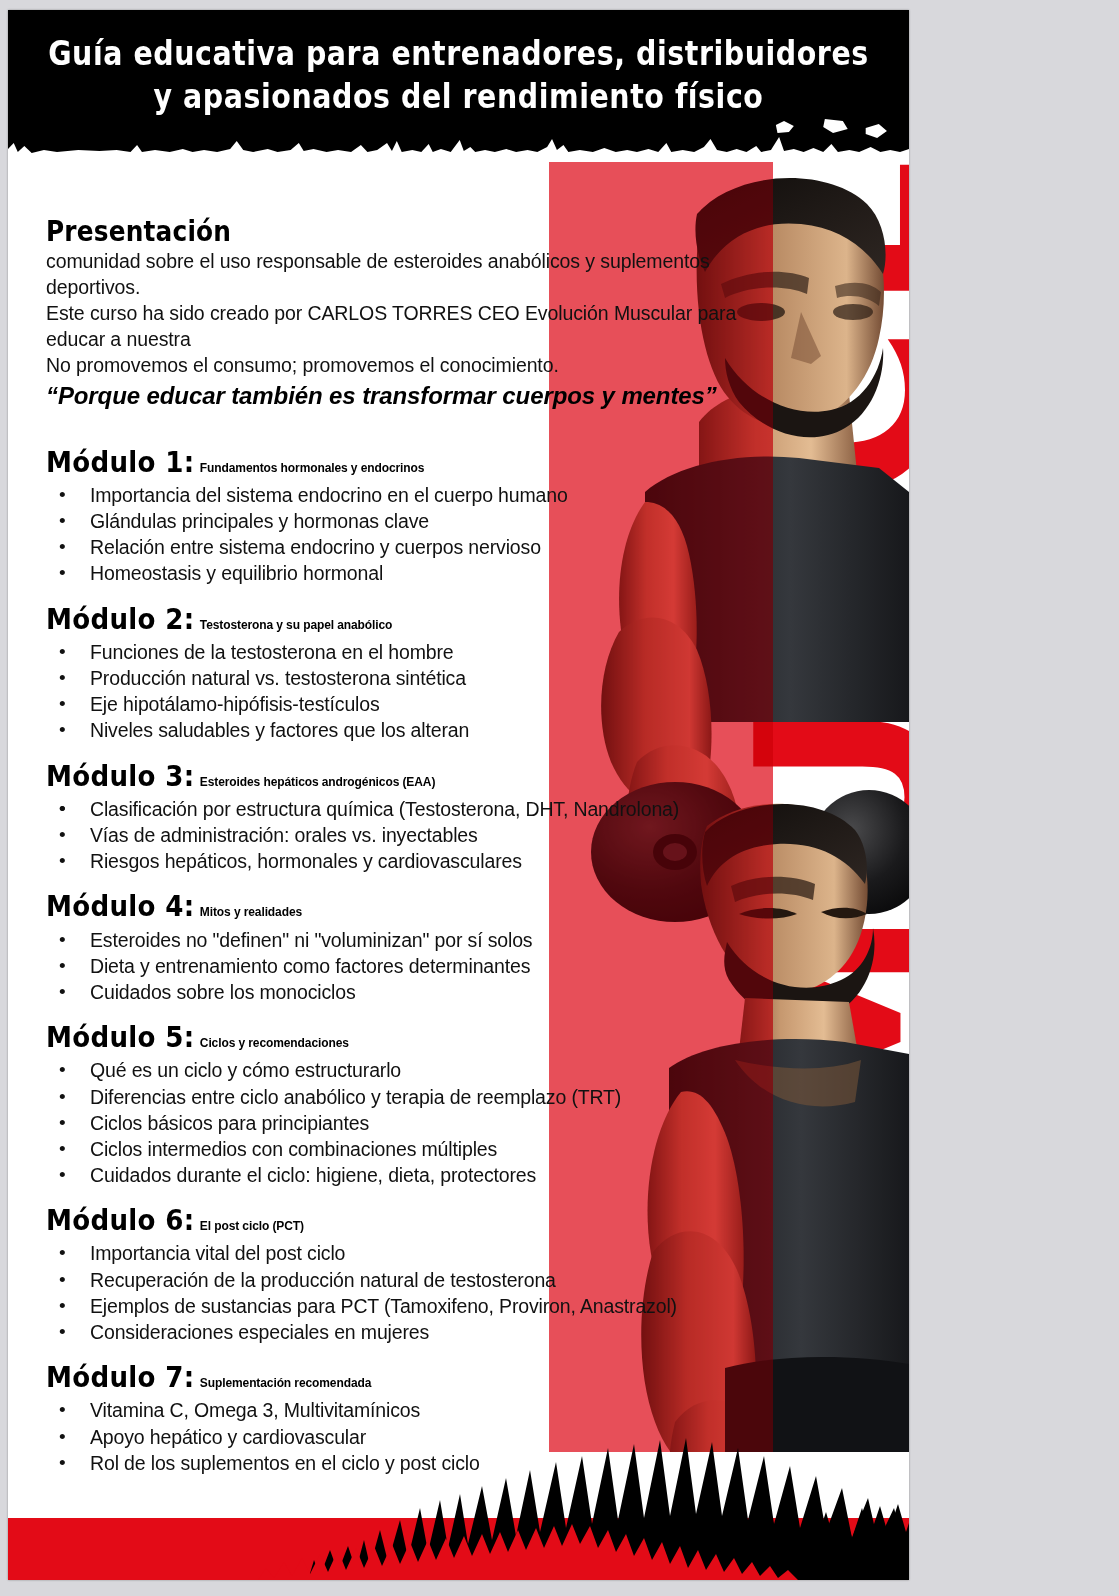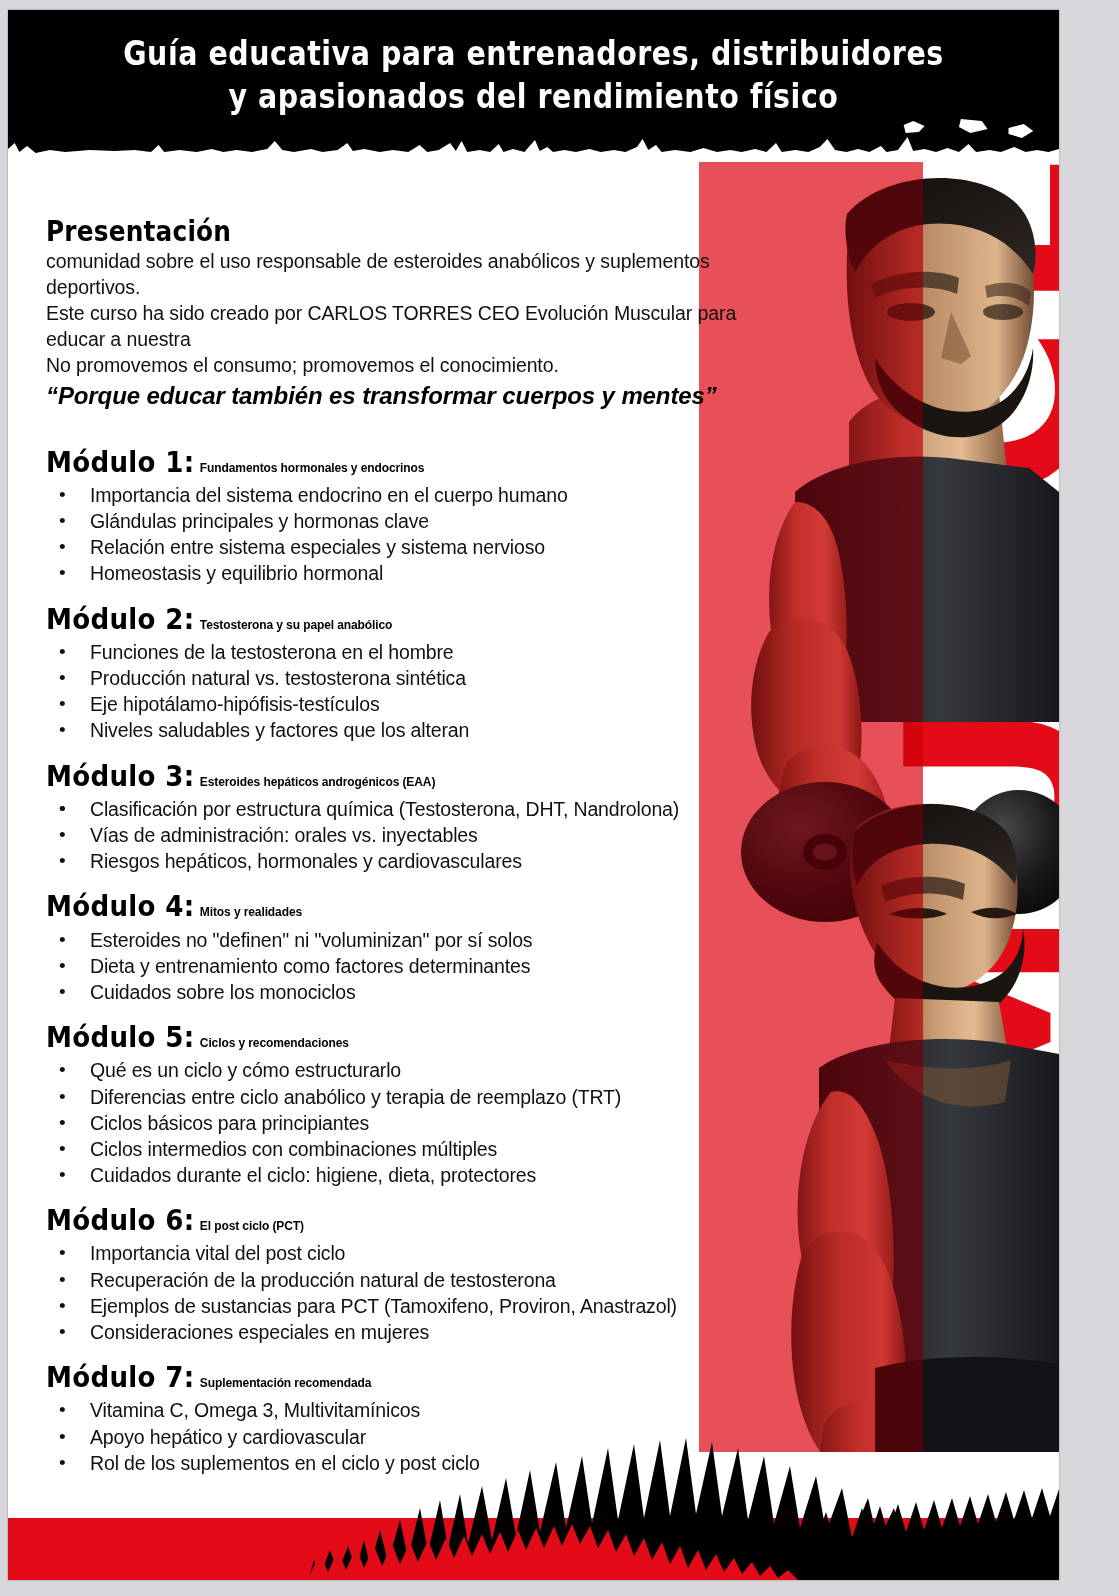--- a/index.html
+++ b/index.html
@@ -5,21 +5,21 @@
   * { margin:0; padding:0; box-sizing:border-box; }
   html,body{
     width:1119px; height:1596px;
     background:#d8d8dc;
     font-family:"Liberation Sans", sans-serif;
     overflow:hidden;
   }
   .page{
     position:absolute;
     left:8px; top:10px;
-    width:1051px; height:1570px;
+    width:901px; height:1570px;
     background:#ffffff;
     overflow:hidden;
     box-shadow:0 0 2px rgba(0,0,0,.35);
   }
 
   
   .header{
     position:absolute; left:0; top:0; width:100%; height:152px;
     background:#000; overflow:hidden;
   }
@@ -329,21 +329,21 @@
     <div class="pres-quote">“Porque educar también es transformar cuerpos y mentes”</div>
 
     <div class="rule rule2">______________________________________</div>
 
     <div id="modules-host">
         <div class="module">
           <div class="mod-head"><span class="mod-num">Módulo 1:</span> <span class="mod-name">Fundamentos hormonales y endocrinos</span></div>
           <ul class="bullets">
             <li><span class="dot">•</span><span>Importancia del sistema endocrino en el cuerpo humano</span></li>
             <li><span class="dot">•</span><span>Glándulas principales y hormonas clave</span></li>
-            <li><span class="dot">•</span><span>Relación entre sistema especiales y sistema nervioso</span></li>
+            <li><span class="dot">•</span><span>Relación entre sistema endocrino y cuerpos nervioso</span></li>
             <li><span class="dot">•</span><span>Homeostasis y equilibrio hormonal</span></li>
           </ul>
         </div>
         <div class="module">
           <div class="mod-head"><span class="mod-num">Módulo 2:</span> <span class="mod-name">Testosterona y su papel anabólico</span></div>
           <ul class="bullets">
             <li><span class="dot">•</span><span>Funciones de la testosterona en el hombre</span></li>
             <li><span class="dot">•</span><span>Producción natural vs. testosterona sintética</span></li>
             <li><span class="dot">•</span><span>Eje hipotálamo-hipófisis-testículos</span></li>
             <li><span class="dot">•</span><span>Niveles saludables y factores que los alteran</span></li>

